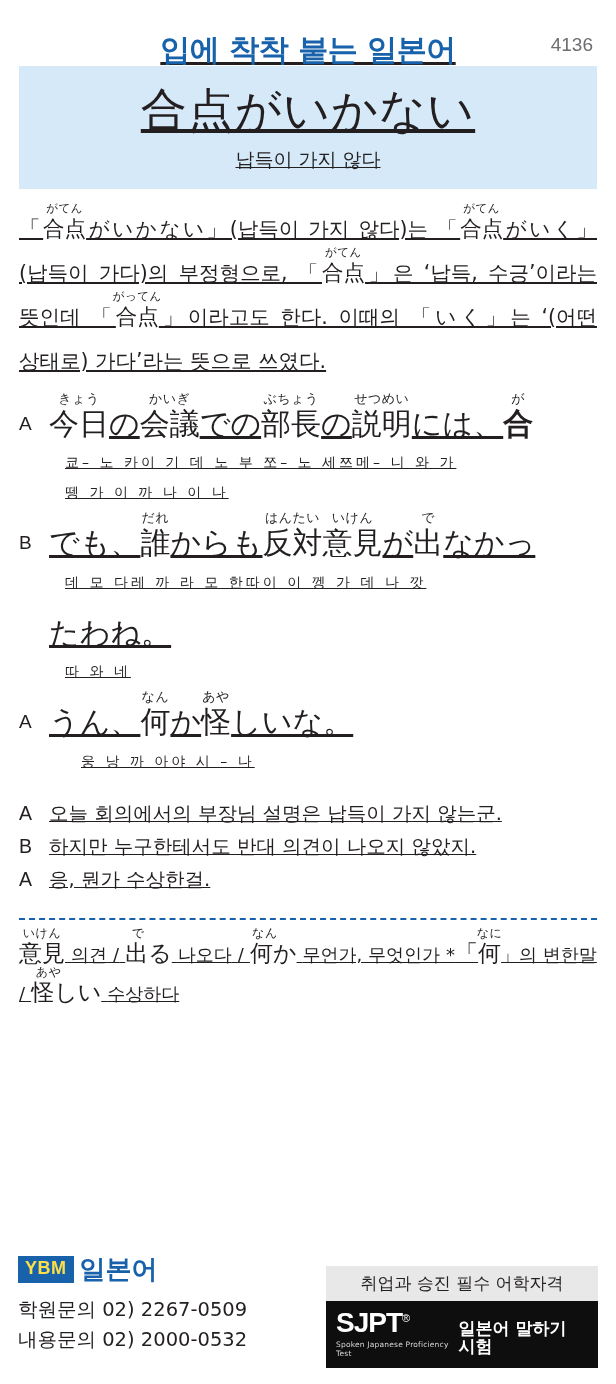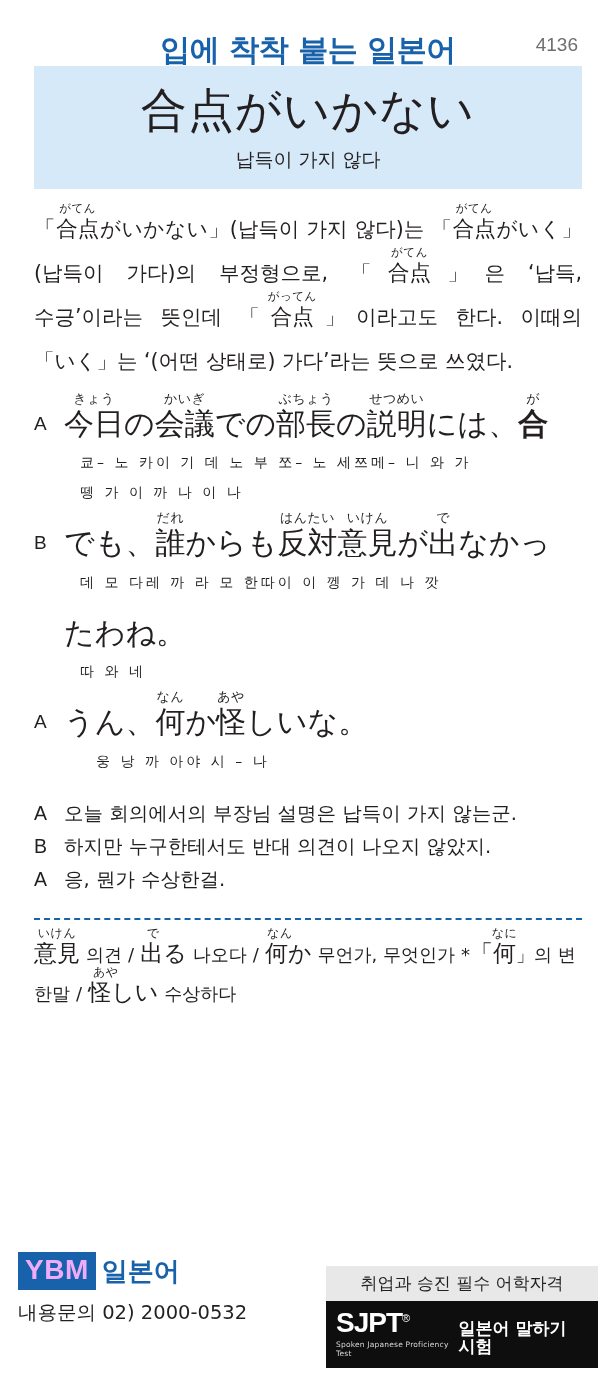--- a/index.html
+++ b/index.html
@@ -12,21 +12,22 @@
     height: 1384px;
     font-family: "DejaVu Sans", "Liberation Sans", sans-serif;
     color: #231f20;
     position: relative;
     overflow: hidden;
   }
   .page {
     width: 616px;
     height: 1384px;
     position: relative;
-    padding: 0 34px;
+    padding: 0 19px;
+    text-decoration: underline;
   }
 
   
   .header {
     display: flex;
     align-items: baseline;
     justify-content: center;
     padding-top: 30px;
     position: relative;
     height: 62px;
@@ -170,23 +171,23 @@
     right: 18px;
     bottom: 14px;
     height: 118px;
   }
   .ybm-line {
     display: flex;
     align-items: center;
   }
   .ybm-logo {
     background: #1862ab;
-    color: #f0abfc;
-    font-weight: bold;
-    font-size: 28px;
+    color: #fde047;
+    font-weight: bold;
+    font-size: 18px;
     padding: 2px 7px 4px 7px;
     font-family: "Liberation Sans", sans-serif;
     letter-spacing: 0.5px;
   }
   .ybm-sub {
     color: #1862ab;
     font-weight: bold;
     font-size: 26px;
     margin-left: 6px;
   }
@@ -327,20 +328,21 @@
     <span class="ruby-wrap w"><span class="rt" style="left:25%">あや</span><span class="rb"><span>怪</span><span>しい</span></span></span>
     <span class="m">수상하다</span>
   </div>
 
   <div class="footer">
     <div class="ybm-line">
       <span class="ybm-logo">YBM</span>
       <span class="ybm-sub">일본어</span>
     </div>
     <div class="contact">
+      <div>학원문의 02) 2267-0509</div>
       <div>내용문의 02) 2000-0532</div>
     </div>
 
     <div class="sjpt">
       <div class="sjpt-top">취업과 승진 필수 어학자격</div>
       <div class="sjpt-bottom">
         <div>
           <div class="sjpt-mark"><span>SJPT</span><span class="sjpt-sup">®</span></div>
           <div class="sjpt-small">Spoken Japanese Proficiency Test</div>
         </div>

